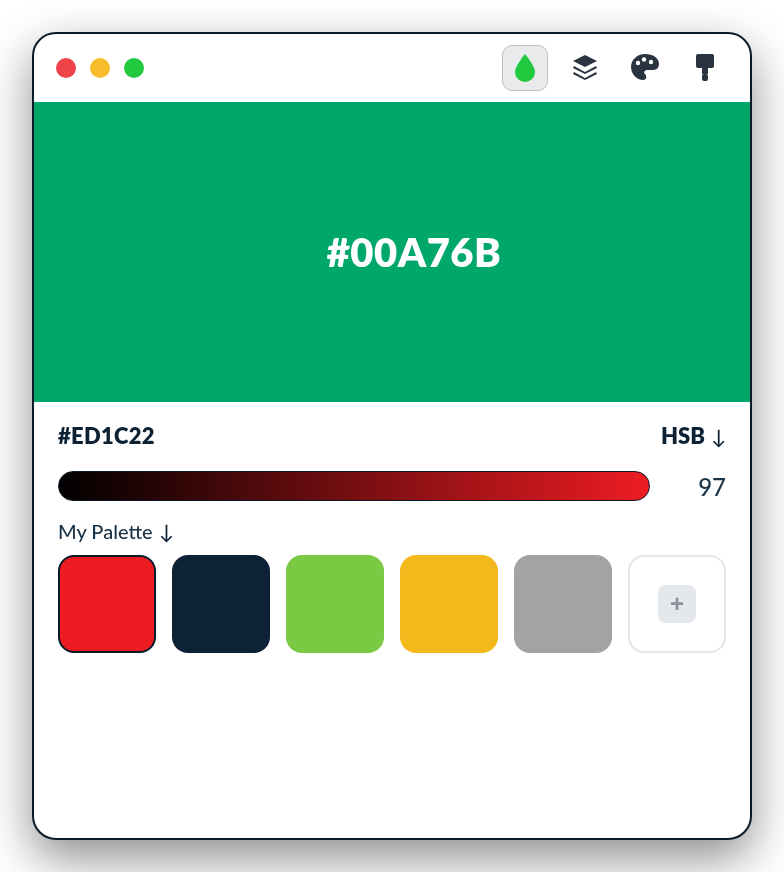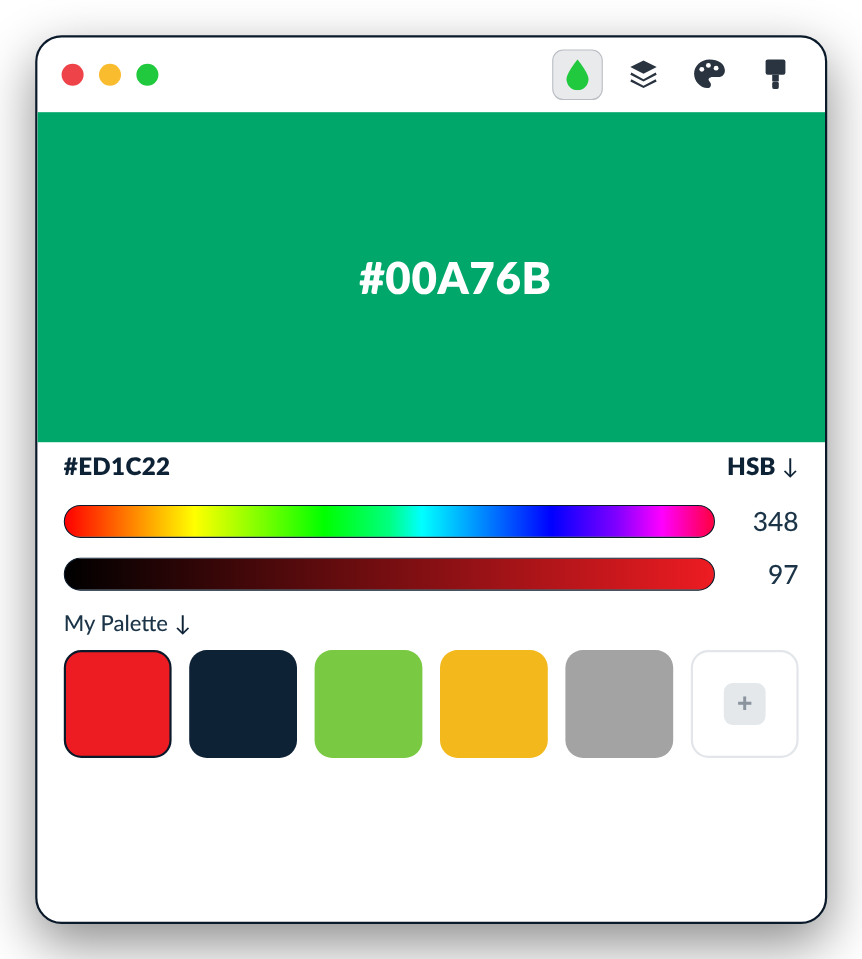--- a/index.html
+++ b/index.html
@@ -50,21 +50,21 @@
     display: flex;
     align-items: center;
     justify-content: center;
     color: #fff;
     font-weight: 800;
     font-size: 40px;
     letter-spacing: 0.5px;
     padding-left: 44px;
   }
   .controls {
-    padding: 8px 24px 24px 24px;
+    padding: 20px 24px 24px 24px;
   }
   .hex-row {
     display: flex;
     justify-content: space-between;
     align-items: center;
     margin-bottom: 22px;
   }
   .hex-label {
     font-size: 22px;
     font-weight: 800;
@@ -216,24 +216,20 @@
   <div class="controls">
 
     <div class="hex-row">
       <div class="hex-label">#ED1C22</div>
       <div class="mode-label">
         <span>HSB</span>
         <span class="arrow-down">↓</span>
       </div>
     </div>
 
-    <div class="slider-row">
-      <div class="slider-track hue-grad"></div>
-      <div class="slider-value">348</div>
-    </div>
 
 
     <div class="slider-row">
       <div class="slider-track bri-grad"></div>
       <div class="slider-value">97</div>
     </div>
 
     <div class="palette-label">
       <span>My Palette</span>
       <span class="arrow-down">↓</span>

